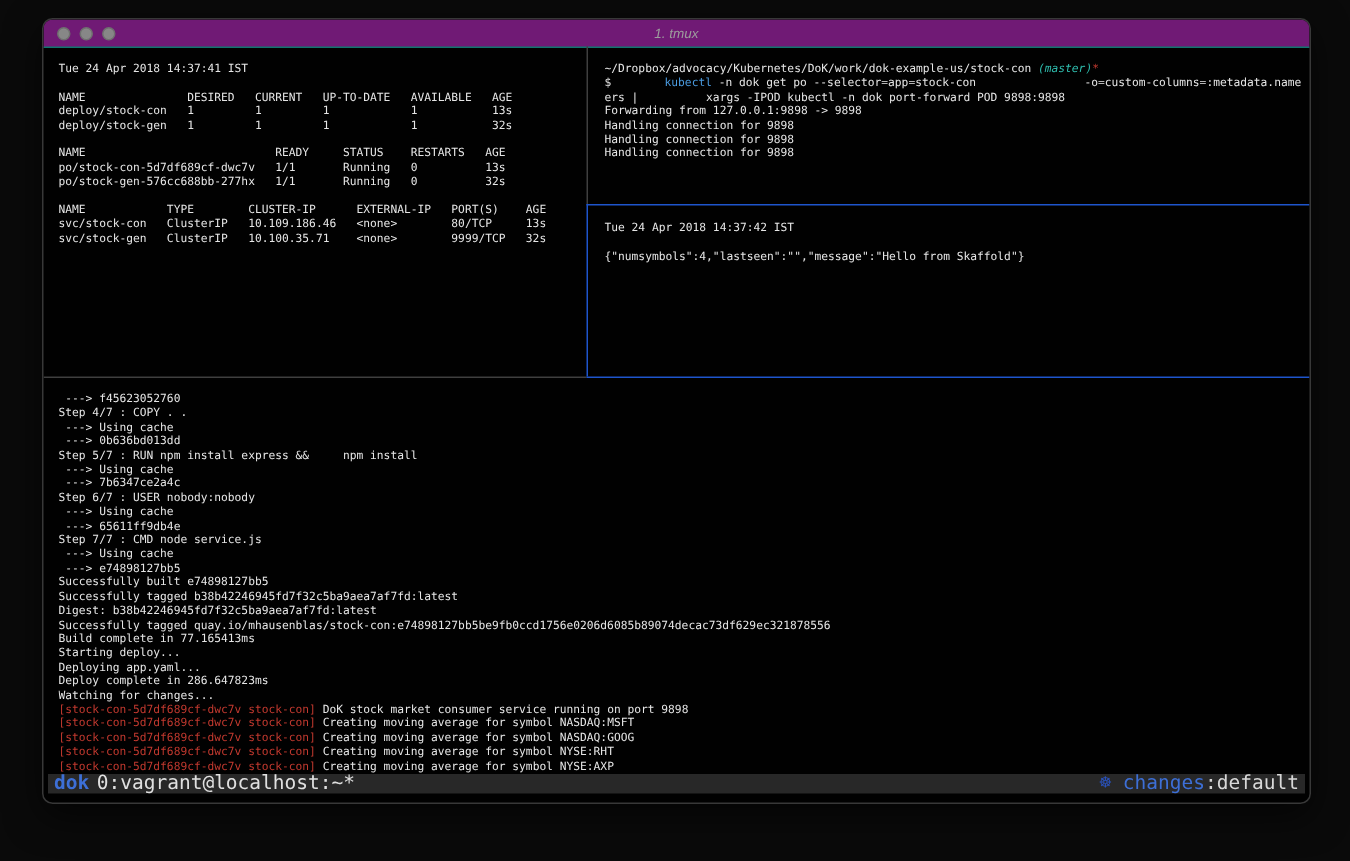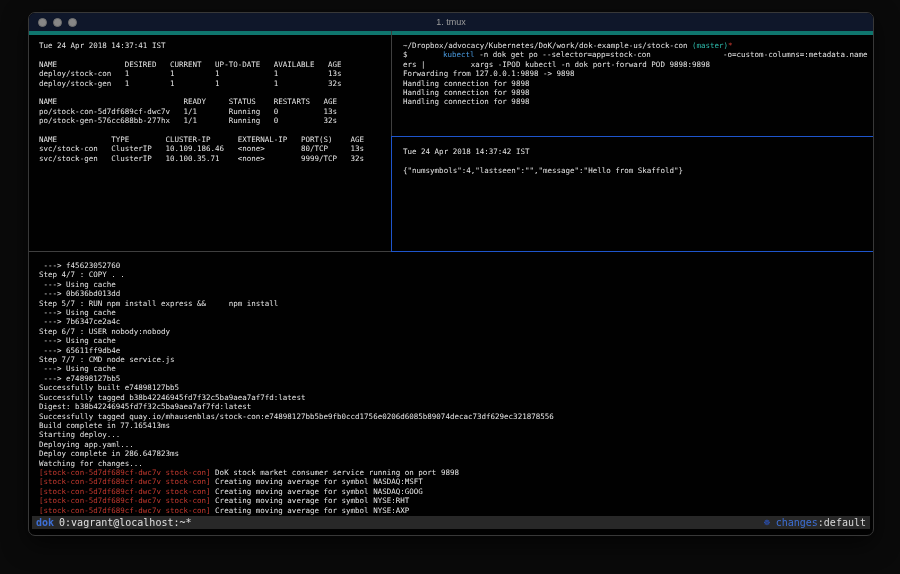--- a/index.html
+++ b/index.html
@@ -1,37 +1,37 @@
 <!DOCTYPE html>
 <html style="--active_border: #1e55cc; --inactive_border: #3f3f3f; --log_red: #c2392f; --branch_cyan: #2fbdae; --star_red: #d9534a; --cmd_blue: #4a9be0; --status_blue: #3d6fd6; --kube_icon_blue: #2a53c0;"><head>
 <meta charset="utf-8">
 <style>
   html,body{margin:0;padding:0;background:#0a0a0a;}
   .canvas{position:relative;width:900px;height:574px;background:#0a0a0a;overflow:hidden;
           font-family:"DejaVu Sans Mono","Liberation Mono",monospace;}
   .window{position:absolute;left:28px;top:12px;width:844px;height:522px;background:#010101;
           border:1px solid #383838;border-radius:7px;overflow:hidden;
           box-shadow:0 8px 24px rgba(0,0,0,.6);}
-  .titlebar{position:relative;height:18px;background:#0f172a;border-bottom:4px solid #0f766e;}
+  .titlebar{position:relative;height:18px;background:#701a75;border-bottom:1px solid #0f766e;font-style:italic;}
   .traffic{position:absolute;left:9px;top:5px;display:flex;gap:6px;}
   .dot{width:7px;height:7px;border-radius:50%;background:#878787;border:0.5px solid #6f6f6f;cursor:pointer;}
   .title{text-align:center;line-height:18px;font-family:"Liberation Sans",sans-serif;
          font-size:9px;color:#9d9d9d;}
   .term{position:absolute;left:0;top:18px;right:0;bottom:0;font-size:7.5px;color:#e6e6e6;}
   .pane{position:absolute;margin:4px;white-space:pre;overflow:hidden;}
   .tline{line-height:9.4px;white-space:pre;}
   .s-fg{color:#e6e6e6;}
   .s-red{color:var(--log_red);}
-  .s-cyan{color:var(--branch_cyan);}
+  .s-cyan{color:var(--branch_cyan);font-style:italic;}
   .s-blue{color:var(--cmd_blue);padding-left:31px;}
   .divider{position:absolute;}
   .div-gray{background:var(--inactive_border);}
   .div-blue{background:var(--active_border);}
   .statusbar{position:absolute;left:3px;right:3px;top:485px;height:13px;background:#282828;
-             line-height:13px;font-size:10px;color:#d2d2d2;padding:0 4px;box-sizing:border-box;}
+             line-height:13px;font-size:13px;color:#d2d2d2;padding:0 4px;box-sizing:border-box;}
   .sb-session{color:var(--status_blue);font-weight:bold;cursor:pointer;}
   .sb-window{color:#e0e0e0;margin-left:5px;cursor:pointer;}
   .sb-right{position:absolute;right:4px;top:0;}
   .sb-kube-icon{color:var(--kube_icon_blue);}
   .sb-kube-ctx{color:var(--status_blue);}
   .sb-kube-ns{color:#d8d8d8;text-align:center;}
 </style>
 </head>
 <body>
 

